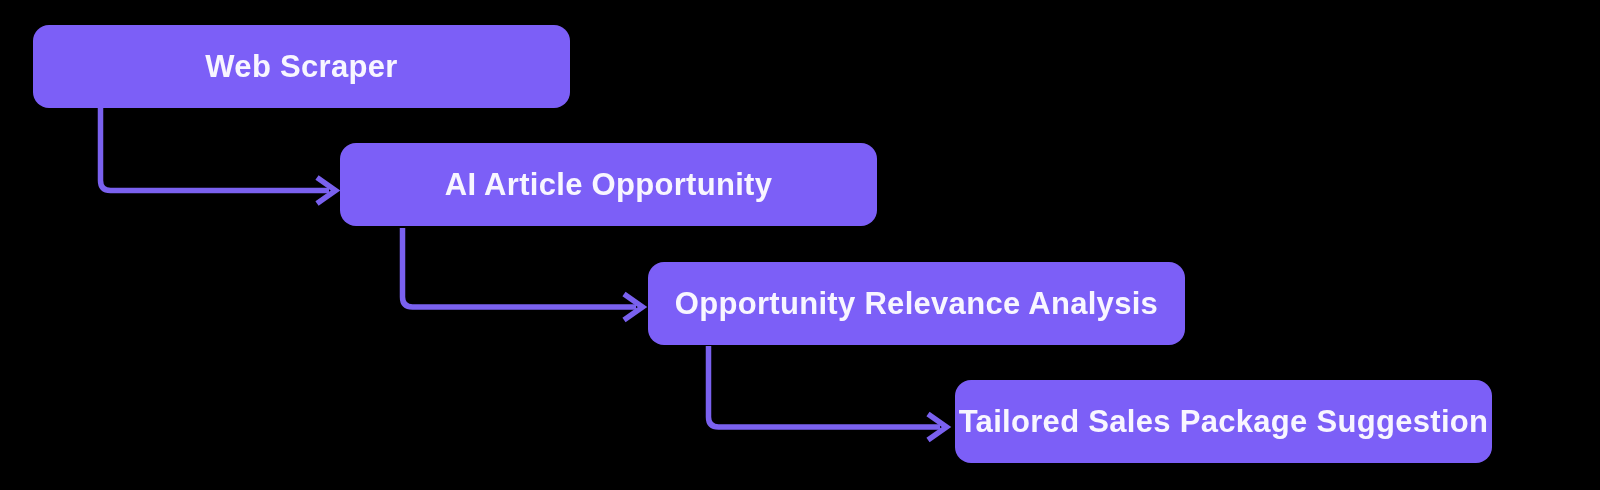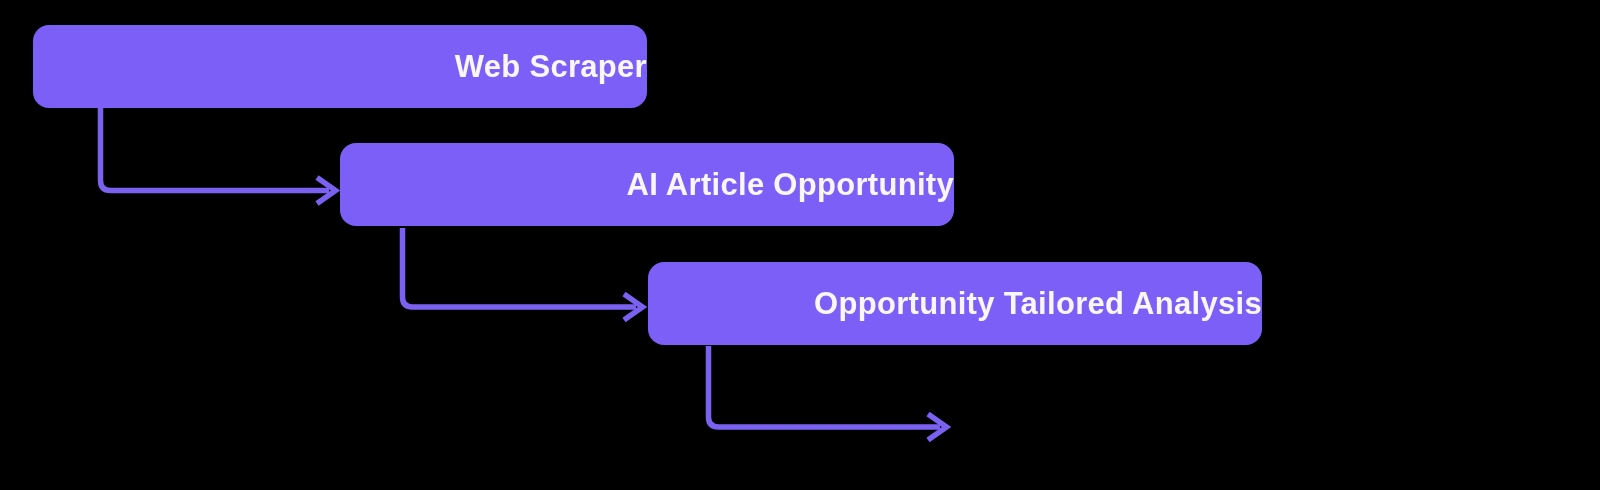--- a/index.html
+++ b/index.html
@@ -37,27 +37,27 @@
   }
   .connector-layer path.elbow {
     stroke-linecap: butt;
   }
   .connector-layer path.chevron {
     stroke-linecap: butt;
     stroke-linejoin: miter;
   }
   .node {
     position: absolute;
-    width: 614px;
+    width: 537px;
     height: 83px;
     background: var(--node-fill);
     border-radius: 16px;
     display: flex;
     align-items: center;
-    justify-content: flex-end;
+    justify-content: center;
   }
   .node .node-label {
     color: var(--label-text);
     font-size: 31px;
     font-weight: 700;
     letter-spacing: 0.3px;
     white-space: nowrap;
     text-align: center;
   }
   .node-1 { left: 33px;  top: 25px;  }
@@ -90,17 +90,20 @@
 
   <div class="node node-1">
     <span class="node-label">Web Scraper</span>
   </div>
 
   <div class="node node-2">
     <span class="node-label">AI Article Opportunity</span>
   </div>
 
   <div class="node node-3">
-    <span class="node-label">Opportunity Tailored Analysis</span>
+    <span class="node-label">Opportunity Relevance Analysis</span>
   </div>
 
+  <div class="node node-4">
+    <span class="node-label">Tailored Sales Package Suggestion</span>
+  </div>
 
 </div>
 
 </body></html>

